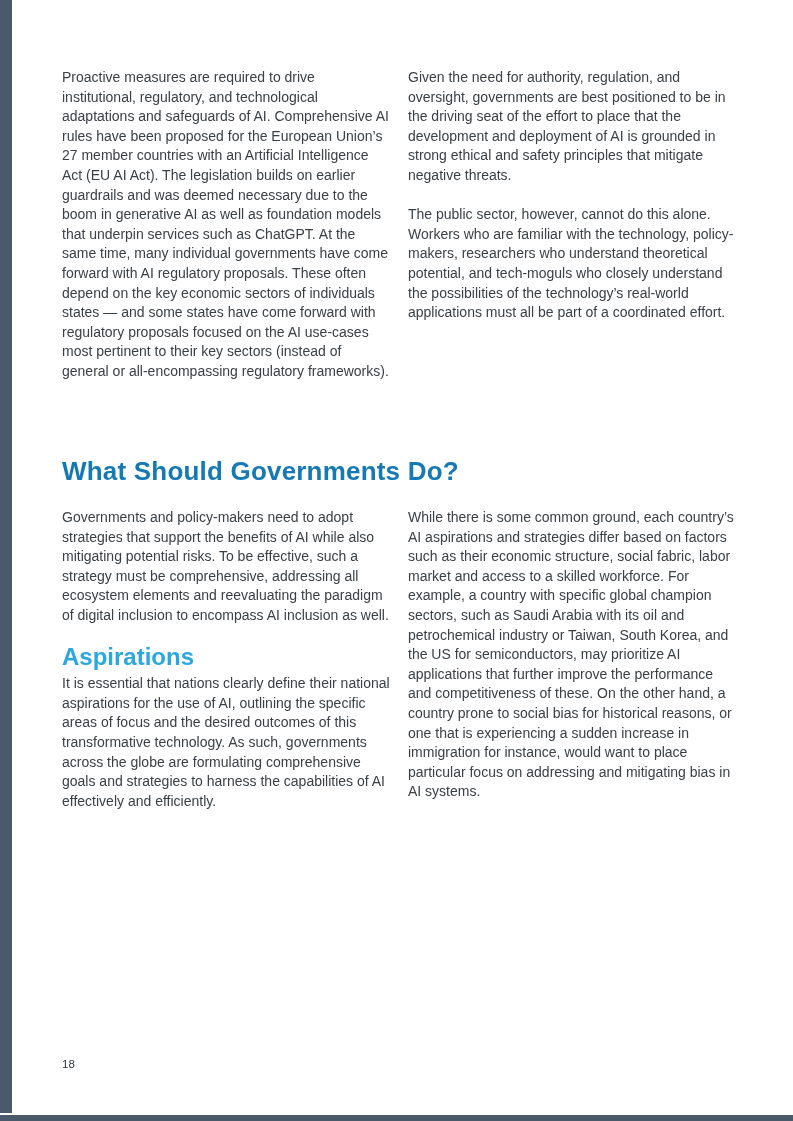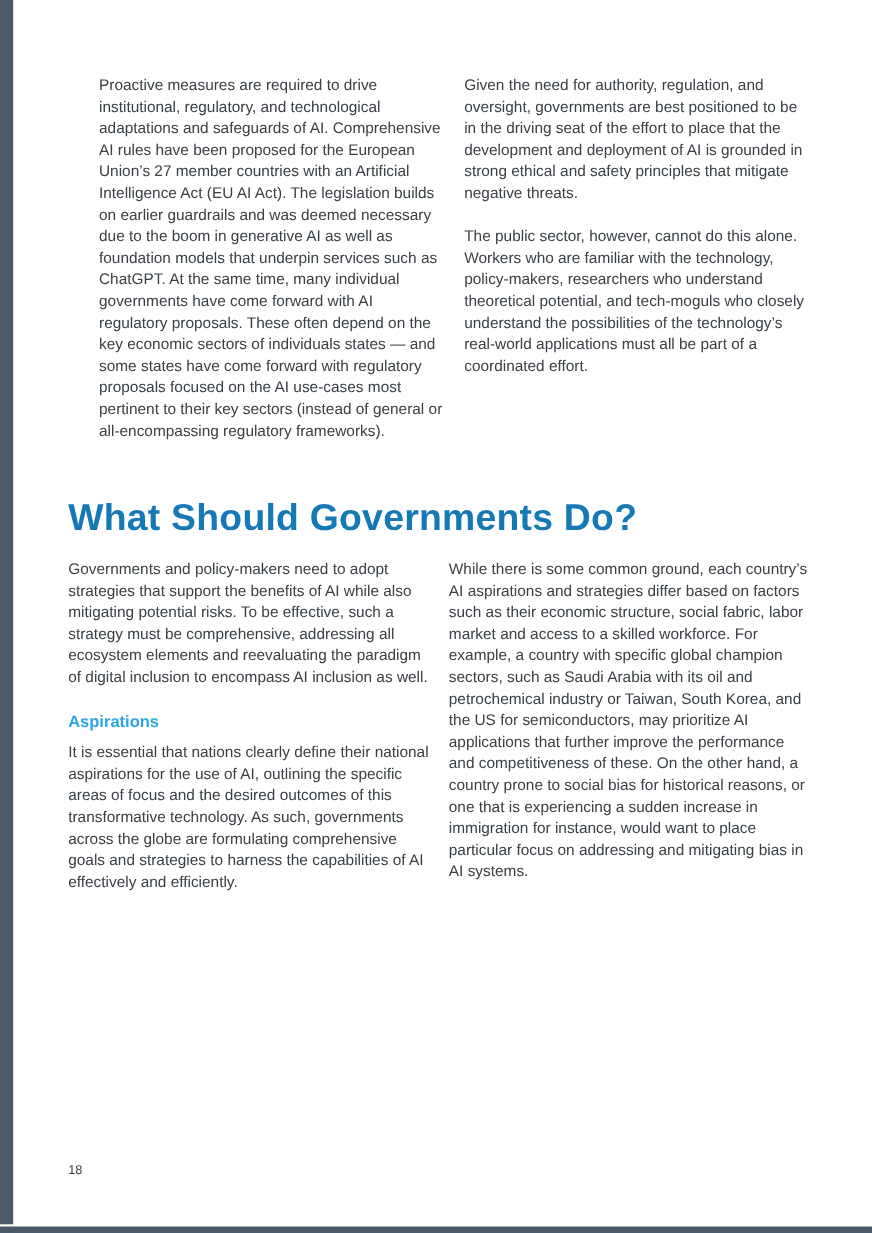--- a/index.html
+++ b/index.html
@@ -41,37 +41,37 @@
     font-size: 14px;
     line-height: 19.6px;
   }
 
   .two-col {
     display: flex;
     gap: 17px;
   }
   .col { flex: 1 1 0; min-width: 0; }
 
-  .intro.two-col { min-height: 387px; margin-left: 28px; }
+  .intro.two-col { min-height: 387px; }
 
   p.body-para { margin-bottom: 19.6px; }
   p.body-para:last-child { margin-bottom: 0; }
 
   h1.section-title {
     color: #1579b6;
-    font-size: 34px;
+    font-size: 26px;
     line-height: 32px;
     font-weight: bold;
     letter-spacing: 0.2px;
     margin: 0 0 21px 0;
   }
 
   h2.sub-heading {
     color: #2ba7df;
-    font-size: 15px;
+    font-size: 24px;
     line-height: 24px;
     font-weight: bold;
     margin: 14px 0 5px 0;
   }
 
   .page-number {
     position: absolute;
     left: 62px;
     top: 1058px;
     font-size: 11.5px;

